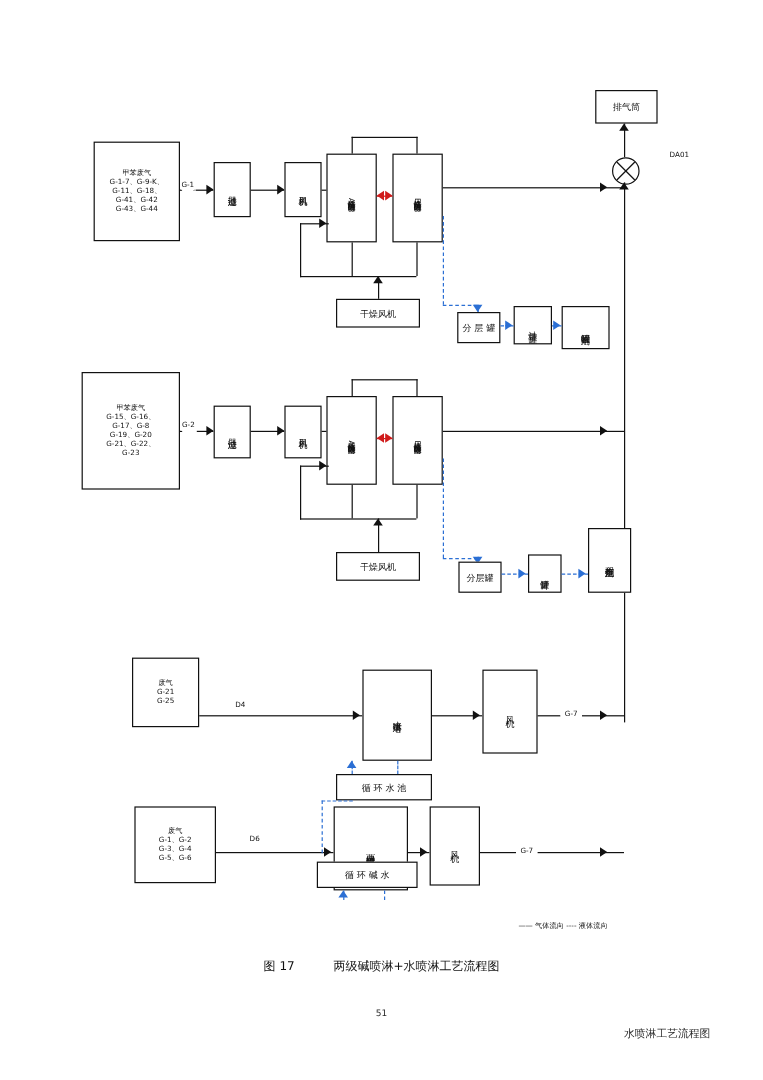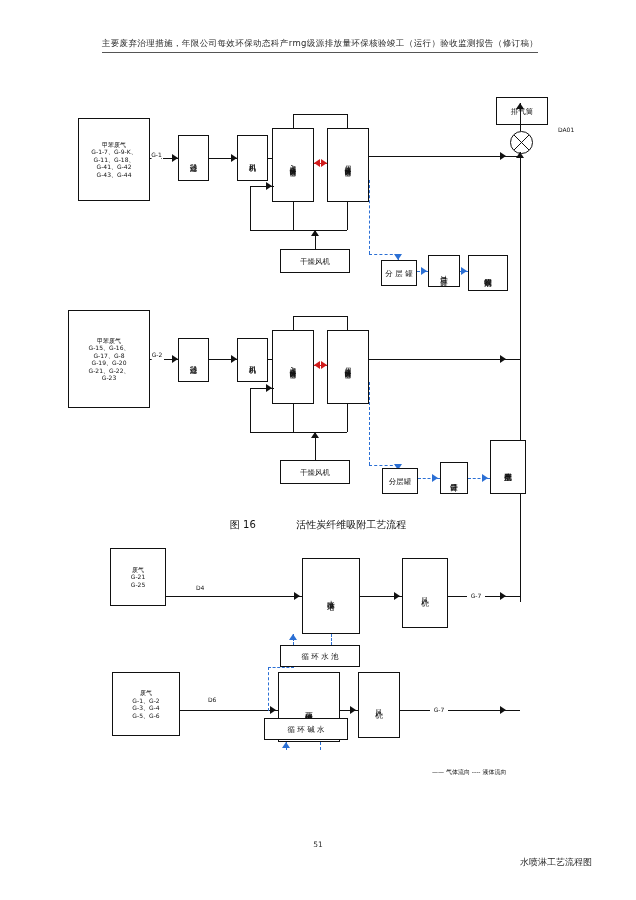--- a/index.html
+++ b/index.html
@@ -35,25 +35,22 @@
   .note{position:absolute;color:#111;white-space:nowrap;}
   .tiny{font-size:6px;line-height:7.5px;}
   .t7{font-size:6.5px;line-height:8px;}
   .t8{font-size:7.5px;line-height:9px;}
 </style>
 </head>
 <body>
 
 <div id="page">
 
-  <div class="hdr">
-    <span class="under">主要废弃治理措施，年限公司每效环保动态科产rmg级源排放量环保核验竣工（运行）验收监测报告（修订稿）</span>
-  </div>
-
-  <div class="box t8" style="left:496px;top:75px;width:52px;height:28px;margin-top:22px;">
+
+  <div class="box t8" style="left:496px;top:75px;width:52px;height:28px;">
     <span>排气筒</span>
   </div>
 
   <div class="lbl tiny" style="left:558px;top:126px;">DA01</div>
 
   <div class="ln v" style="left:520px;top:103px;height:28px;"></div>
   <div class="arrow ar-u" style="left:516px;top:103px;"></div>
 
   <div class="circ" style="left:510px;top:131px;width:21px;height:21px;">
     <svg width="19" height="19" viewBox="0 0 19 19">
@@ -217,25 +214,20 @@
     <span style="writing-mode:vertical-rl;">计量罐</span>
   </div>
   <div class="box t8" style="left:490px;top:440px;width:36px;height:54px;">
     <span style="writing-mode:vertical-rl;">溶剂生产流程</span>
   </div>
   <div class="dash h" style="left:418px;top:478px;width:22px;"></div>
   <div class="arrow ar-r blue" style="left:432px;top:474px;"></div>
   <div class="dash h" style="left:468px;top:478px;width:22px;"></div>
   <div class="arrow ar-r blue" style="left:482px;top:474px;"></div>
 
-  <div class="cap t8" style="left:0;top:520px;font-size:10px;">
-    <span>图 16</span>
-    <span style="display:inline-block;width:34px;"></span>
-    <span>活性炭纤维吸附工艺流程</span>
-  </div>
 
   <div class="box tiny" style="left:110px;top:548px;width:56px;height:58px;flex-direction:column;">
     <span>废气</span>
     <span>G-21</span>
     <span>G-25</span>
   </div>
   <div class="lbl tiny" style="left:196px;top:584px;">D4</div>
   <div class="ln h" style="left:166px;top:596px;width:136px;"></div>
   <div class="arrow ar-r" style="left:294px;top:592px;"></div>
 
@@ -295,17 +287,22 @@
   </div>
   <div class="dash v" style="left:320px;top:742px;height:8px;"></div>
   <div class="dash v" style="left:286px;top:742px;height:8px;"></div>
   <div class="arrow ar-u blue" style="left:282px;top:742px;"></div>
 
   <div class="dash v" style="left:268px;top:667px;height:44px;"></div>
   <div class="dash h" style="left:268px;top:667px;width:26px;"></div>
 
   <div class="note tiny" style="left:432px;top:768px;">—— 气体流向  ---- 液体流向</div>
 
+  <div class="cap" style="left:0;top:798px;font-size:10px;">
+    <span>图 17</span>
+    <span style="display:inline-block;width:26px;"></span>
+    <span>两级碱喷淋+水喷淋工艺流程图</span>
+  </div>
 
   <div class="foot t8" style="left:0;top:840px;width:636px;text-align:center;">51</div>
   <div class="foot t8" style="right:44px;top:858px;font-size:9px;">水喷淋工艺流程图</div>
 
 </div>
 
 </body></html>

